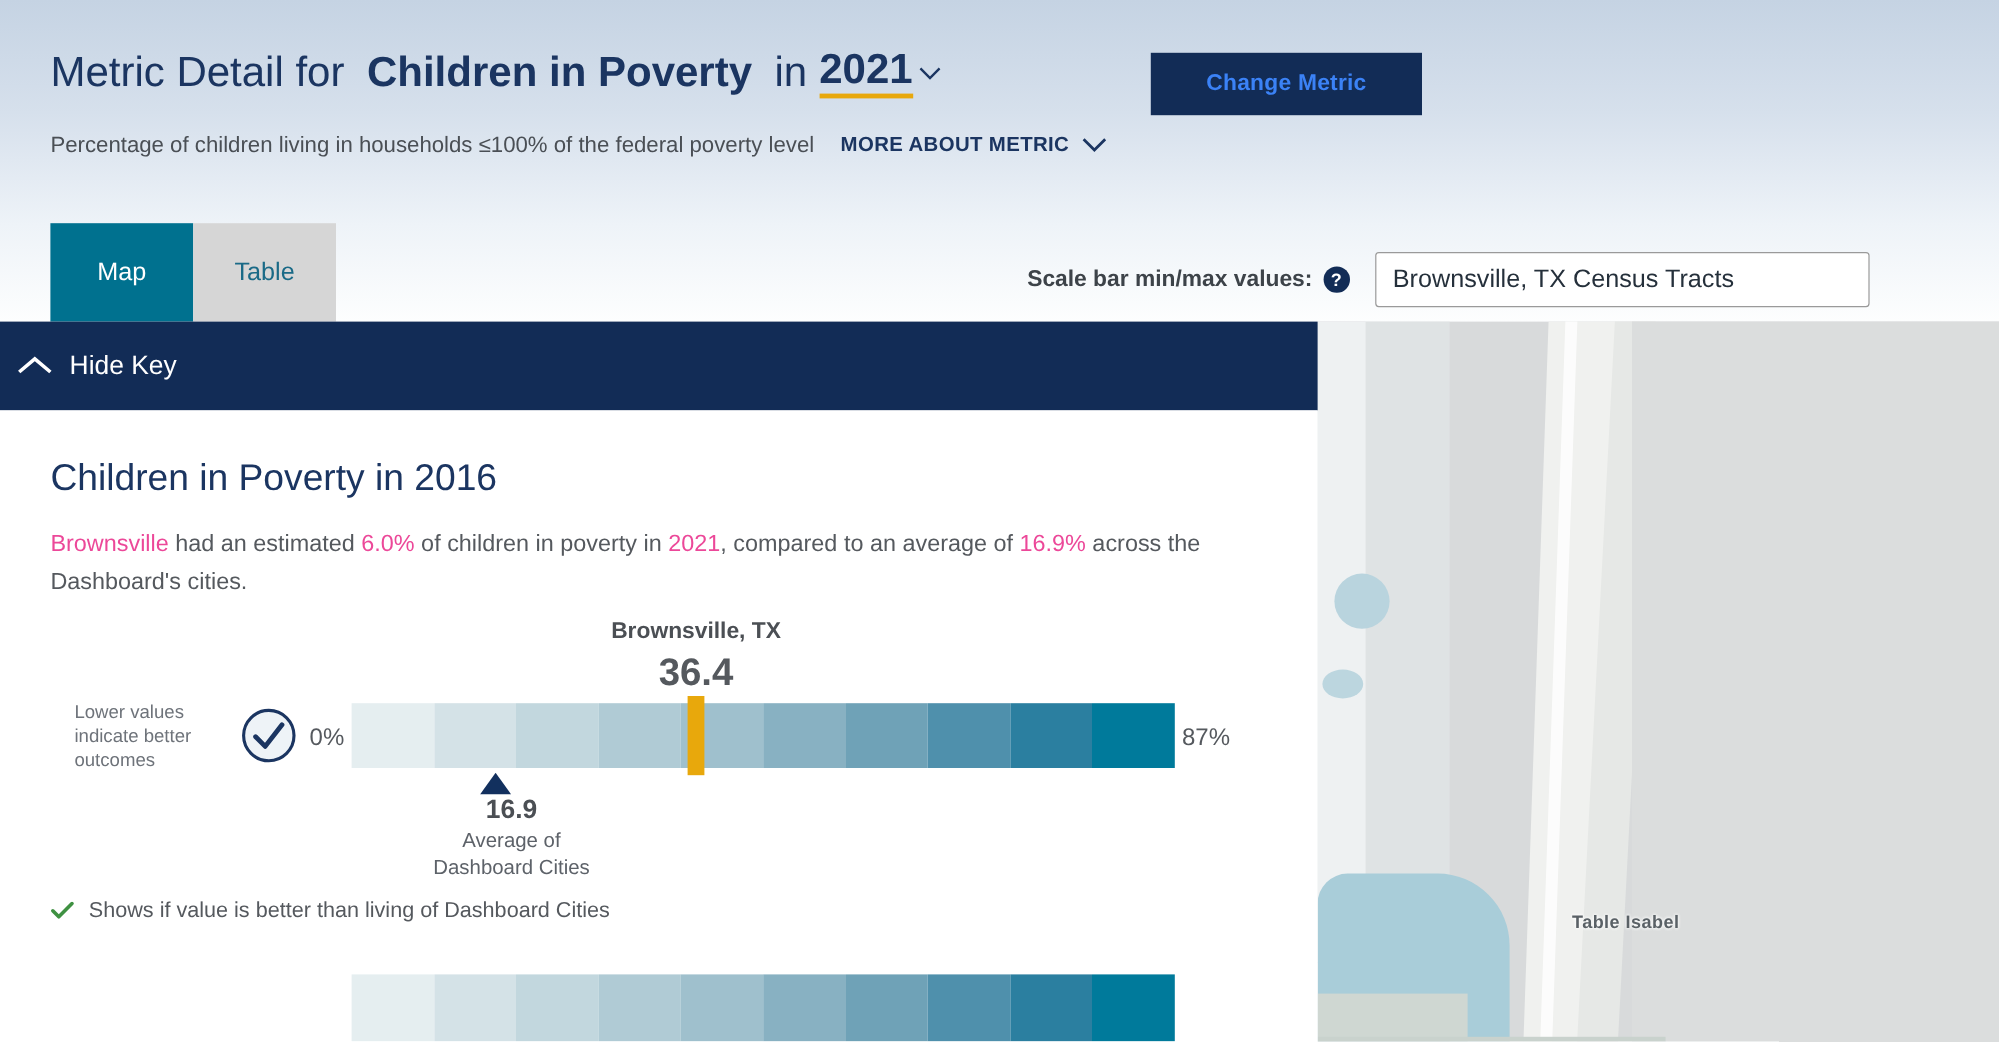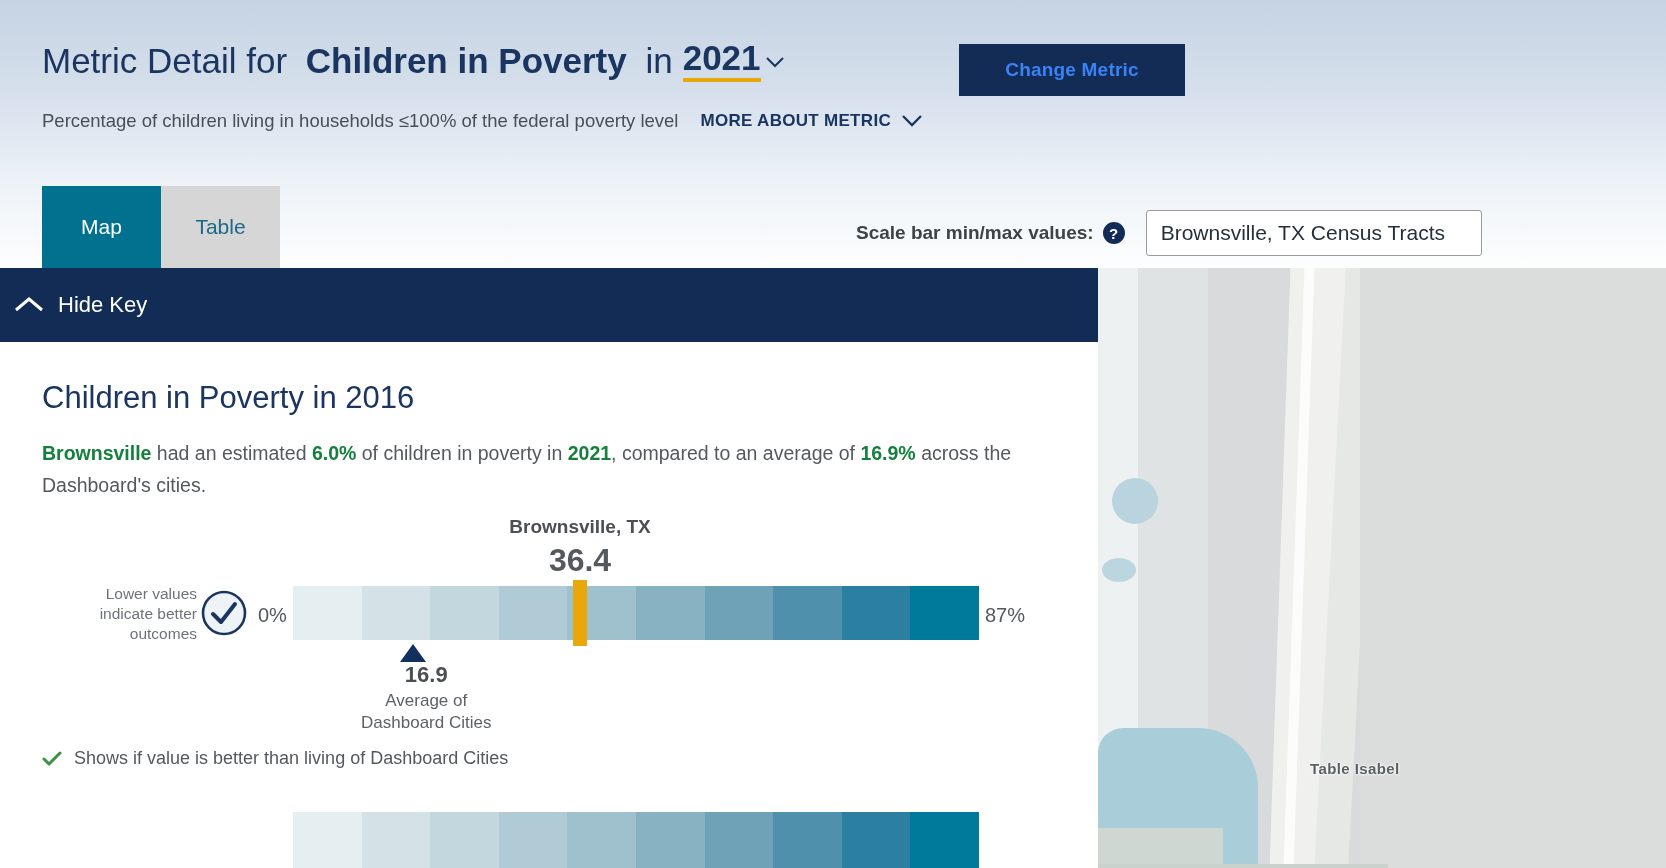--- a/index.html
+++ b/index.html
@@ -145,21 +145,21 @@
     color: #ffffff;
     font-size: 15px;
     font-weight: 700;
     display: flex;
     align-items: center;
     justify-content: center;
     cursor: pointer;
   }
   .geo-select {
     margin-left: 21px;
-    width: 336px;
+    width: 412px;
     height: 46px;
     background: #ffffff;
     border: 1px solid #9a9a9a;
     border-radius: 3px;
     display: flex;
     align-items: center;
     padding: 0 14px;
     font-size: 21px;
     color: #25303b;
     cursor: pointer;
@@ -298,21 +298,21 @@
     font-weight: 400;
   }
   .key-desc {
     position: absolute;
     left: 42px; top: 96px;
     width: 1020px;
     font-size: 19.5px;
     color: #55595e;
     line-height: 1.62;
   }
-  .key-desc b { color: #15803d; font-weight: 700; }
+  .key-desc b { color: #ec4899; font-weight: 400; }
 
   
   .bar-area {
     position: absolute;
     left: 0; top: 168px;
     width: 1098px;
     height: 260px;
   }
   .city-label {
     position: absolute;
@@ -329,21 +329,21 @@
     font-weight: 700;
     color: #55595e;
     transform: translateX(-50%);
     white-space: nowrap;
     top: 32px;
   }
   .lower-values {
     position: absolute;
     left: 62px; top: 74px;
     width: 135px;
-    text-align: right;
+    text-align: left;
     font-size: 15.5px;
     color: #6e737a;
     line-height: 1.28;
   }
   .check-circle {
     position: absolute;
     left: 201px; top: 80px;
     width: 46px; height: 46px;
   }
   .zero-label {

